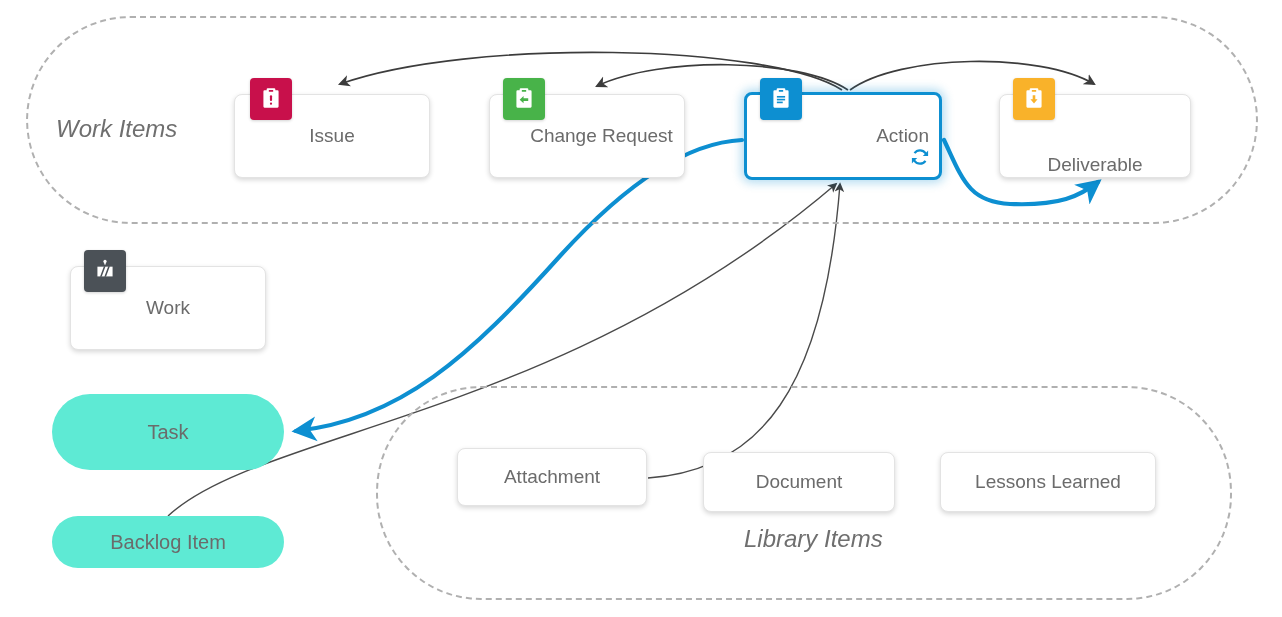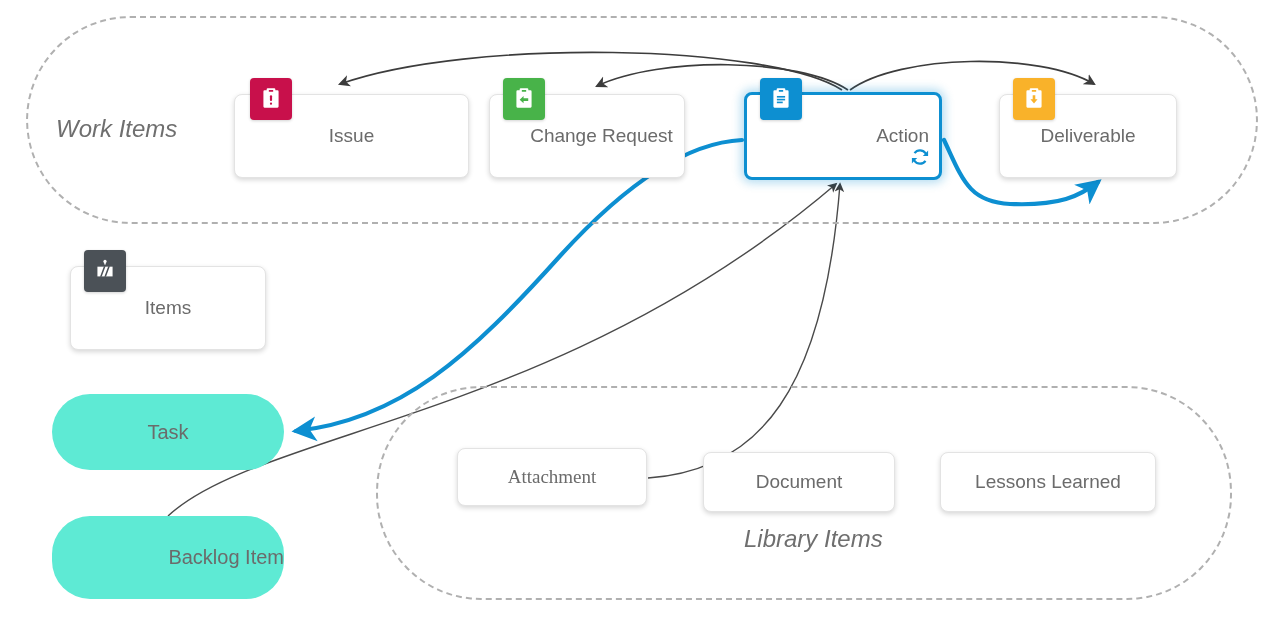--- a/index.html
+++ b/index.html
@@ -76,48 +76,48 @@
     white-space: nowrap;
   }
 
   .card.selected {
     border: 3px solid #0d8fd1;
     box-shadow: 0 0 10px 3px rgba(13,143,209,0.30);
     justify-content: flex-end;
   }
 
   
-  #card-issue          { left: 234px; top: 94px;  width: 235px; height: 84px; }
+  #card-issue          { left: 234px; top: 94px;  width: 196px; height: 84px; }
   #card-change-request { left: 489px; top: 94px;  width: 196px; height: 84px; padding-left: 29px; }
   #card-action         { left: 744px; top: 92px;  width: 198px; height: 88px; }
-  #card-deliverable    { left: 999px; top: 94px;  width: 178px; height: 84px; }
+  #card-deliverable    { left: 999px; top: 94px;  width: 192px; height: 84px; align-items: flex-end; }
   #card-risk           { left: 70px;  top: 266px; width: 196px; height: 84px; }
 
   
-  #card-attachment     { left: 457px; top: 448px; width: 190px; height: 58px; font-family: Liberation Serif, serif; }
+  #card-attachment     { left: 457px; top: 448px; width: 190px; height: 58px; }
   #card-document       { left: 703px; top: 452px; width: 192px; height: 60px; }
   #card-lessons        { left: 940px; top: 452px; width: 216px; height: 60px; }
 
   
   .pill {
     position: absolute;
     background: #5eead4;
     border-radius: 38px;
     display: flex;
     align-items: center;
     justify-content: center;
     box-sizing: border-box;
   }
   .pill-label {
     font-size: 20px;
     color: #6b6b6b;
     white-space: nowrap;
   }
   #pill-task         { left: 52px; top: 394px; width: 232px; height: 76px; }
-  #pill-backlog-item { left: 52px; top: 516px; width: 232px; height: 83px; justify-content: flex-end; }
+  #pill-backlog-item { left: 52px; top: 516px; width: 232px; height: 52px; }
 
   
   .card-icon {
     position: absolute;
     width: 42px;
     height: 42px;
     border-radius: 4px;
     display: flex;
     align-items: center;
     justify-content: center;
@@ -184,21 +184,21 @@
 
 <div class="card selected" id="card-action">
   <span class="card-label">Action</span>
 </div>
 
 <div class="card" id="card-deliverable">
   <span class="card-label">Deliverable</span>
 </div>
 
 <div class="card" id="card-risk">
-  <span class="card-label">Items</span>
+  <span class="card-label">Work</span>
 </div>
 
 <div class="pill" id="pill-task">
   <span class="pill-label">Task</span>
 </div>
 
 <div class="pill" id="pill-backlog-item">
   <span class="pill-label">Backlog Item</span>
 </div>
 

